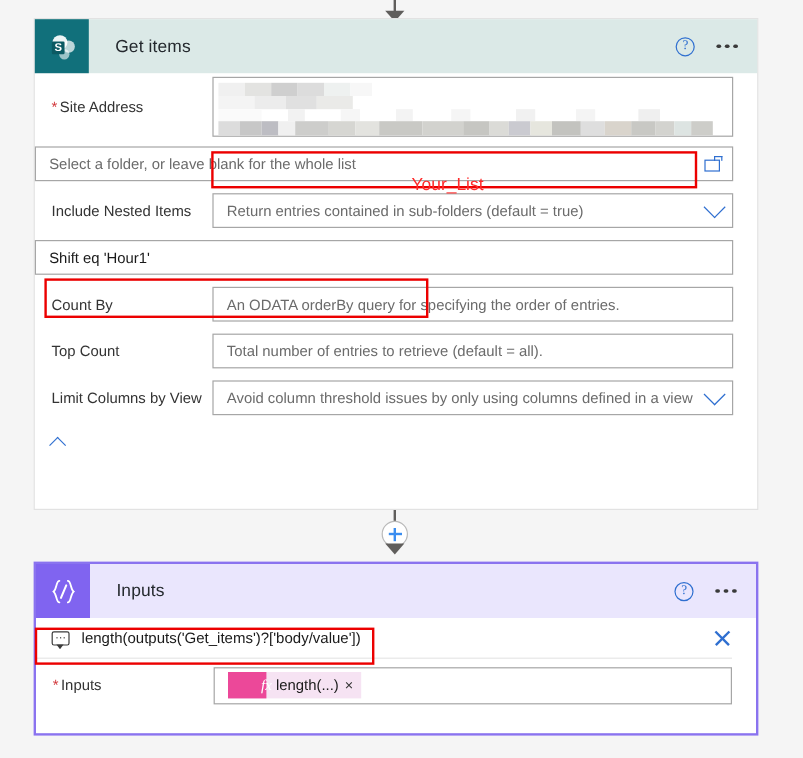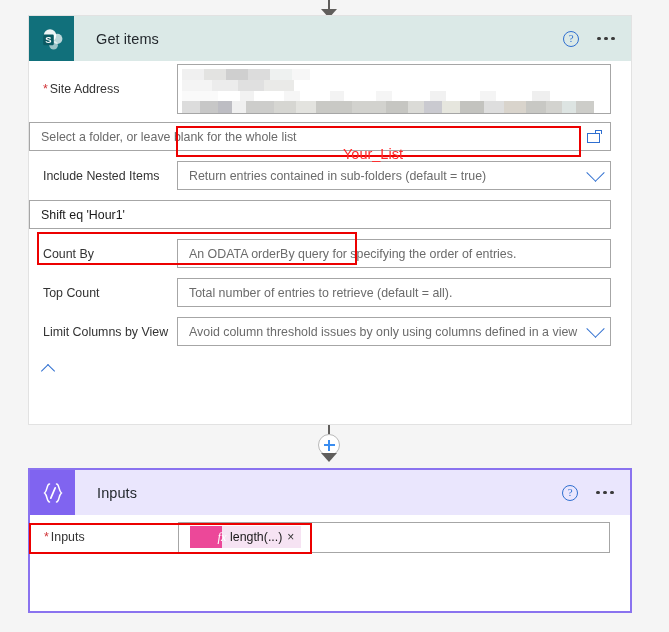--- a/index.html
+++ b/index.html
@@ -342,20 +342,29 @@
       <div class="hdr-actions">
         <div class="help-icon">?</div>
         <div class="ellipsis">
             <i></i>
             <i></i>
             <i></i>
           </div>
       </div>
     </div>
 
+    <div class="expr-bar">
+      <span class="bubble-ic">
+          <i></i>
+          <i></i>
+          <i></i>
+        </span>
+      <span class="expr-text">length(outputs('Get_items')?['body/value'])</span>
+      <span class="x-close"></span>
+    </div>
 
     <div class="row" style="height:44px;">
       <div class="row-label">
         <span class="req">*</span><span>Inputs</span>
       </div>
       <div class="field" style="height:31px;">
         <span class="chip">
           <span class="fx">fx</span>
           <span class="lbl">length(...)</span>
           <span class="xs">×</span>

